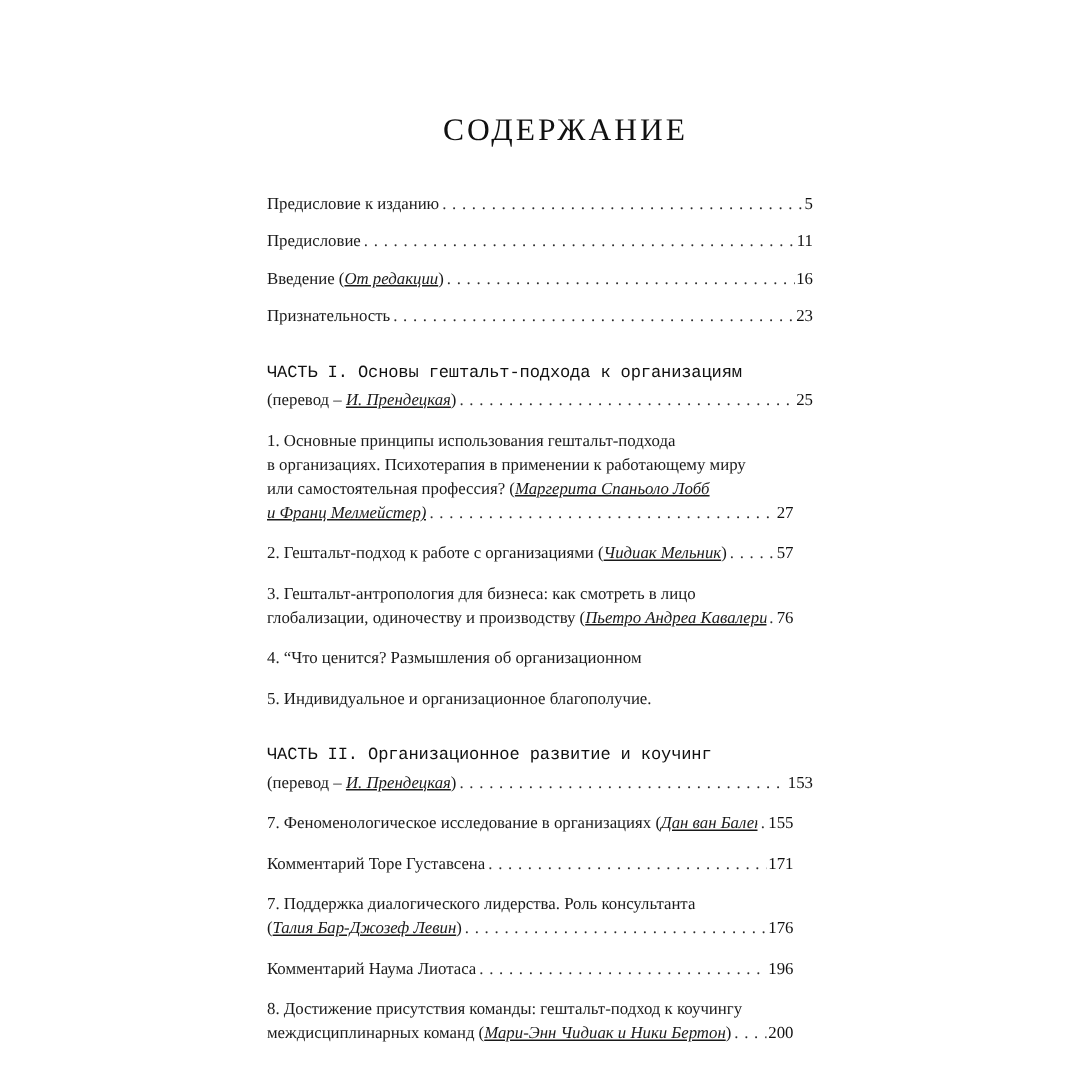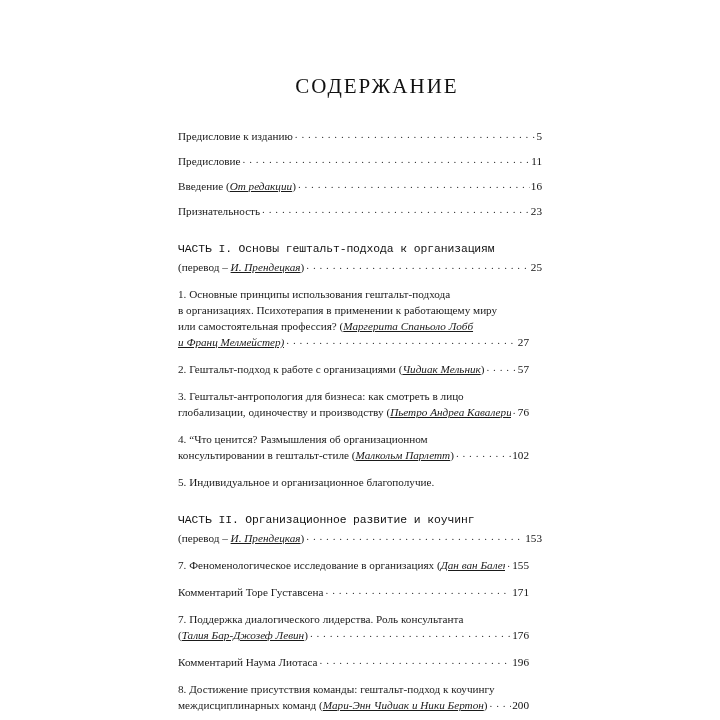--- a/index.html
+++ b/index.html
@@ -44,21 +44,21 @@
   .toc-body {
     position: absolute;
     top: 128px;
     left: 178px;
     width: 364px;
   }
 
   
   .row {
     display: flex;
-    align-items: center;
+    align-items: flex-end;
     width: 100%;
     font-size: 11.2px;
     line-height: 16px;
     white-space: nowrap;
   }
   .row .txt {
     flex: 0 1 auto;
     overflow: hidden;
     white-space: nowrap;
   }
@@ -204,25 +204,20 @@
       <div class="line">3. Гештальт-антропология для бизнеса: как смотреть в лицо</div>
       <div class="row">
         <span class="txt"><span>глобализации, одиночеству и производству (</span><i class="it">Пьетро Андреа Кавалери</i></span>
         <span class="leader"></span>
         <span class="pg">76</span>
       </div>
     </div>
 
     <div class="chapter">
       <div class="line">4. “Что ценится? Размышления об организационном</div>
-      <div class="row">
-        <span class="txt"><span>консультировании в гештальт-стиле (</span><i class="it">Малкольм Парлетт</i><span>)</span></span>
-        <span class="leader"></span>
-        <span class="pg">102</span>
-      </div>
     </div>
 
     <div class="chapter">
       <div class="line">5. Индивидуальное и организационное благополучие.</div>
     </div>
 
     <div class="part-block">
       <div class="part-title">ЧАСТЬ II. Организационное развитие и коучинг</div>
       <div class="row part-sub">
         <span class="txt"><span>(перевод – </span><i class="it">И. Прендецкая</i><span>)</span></span>

